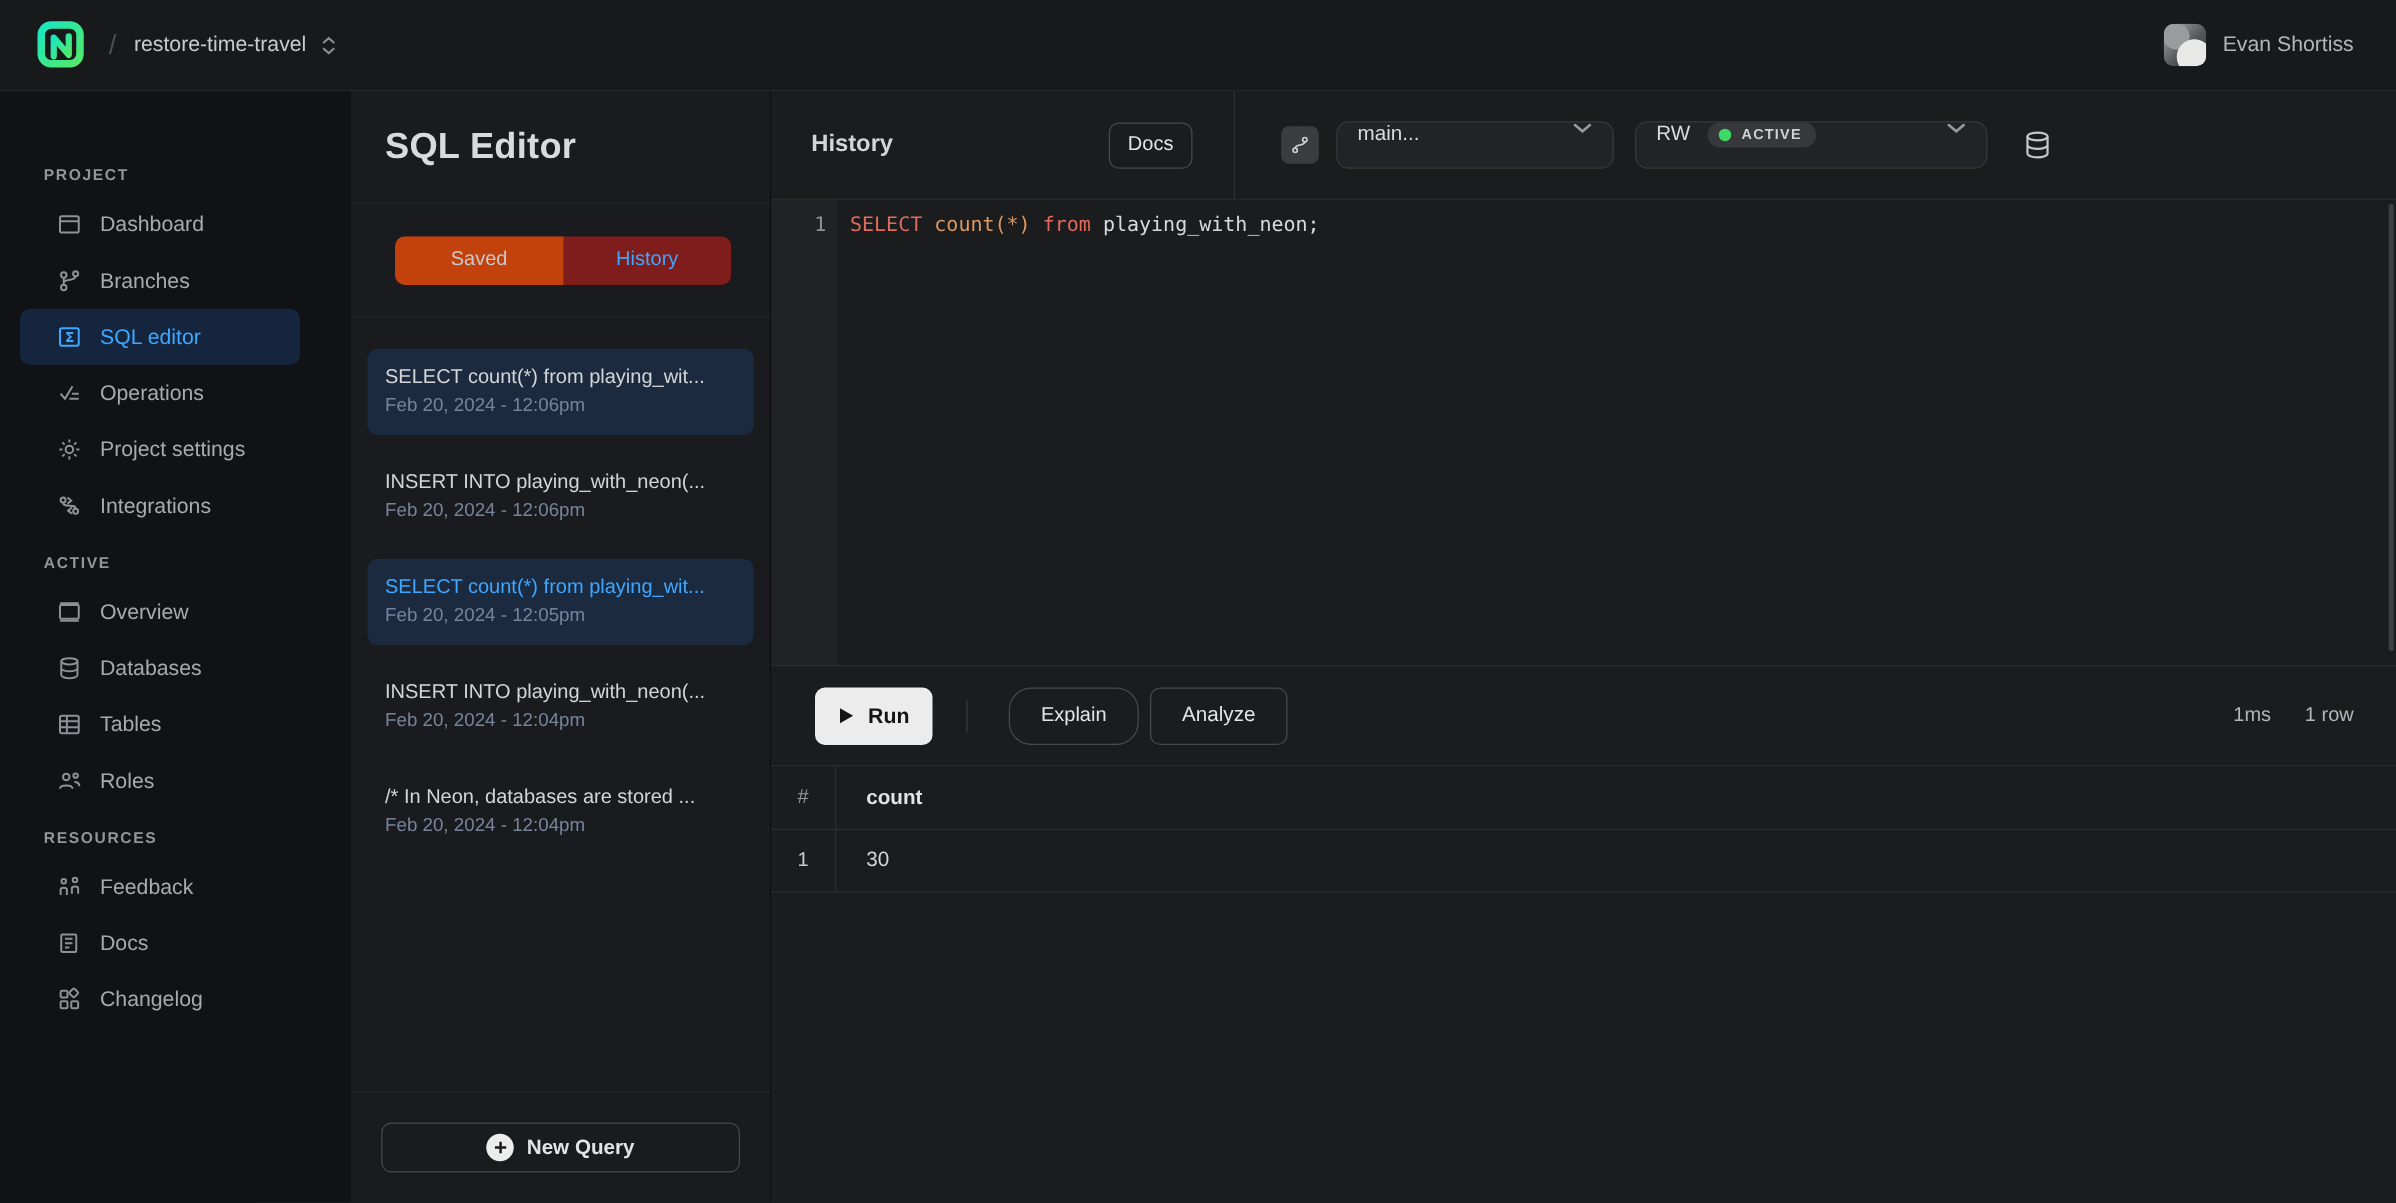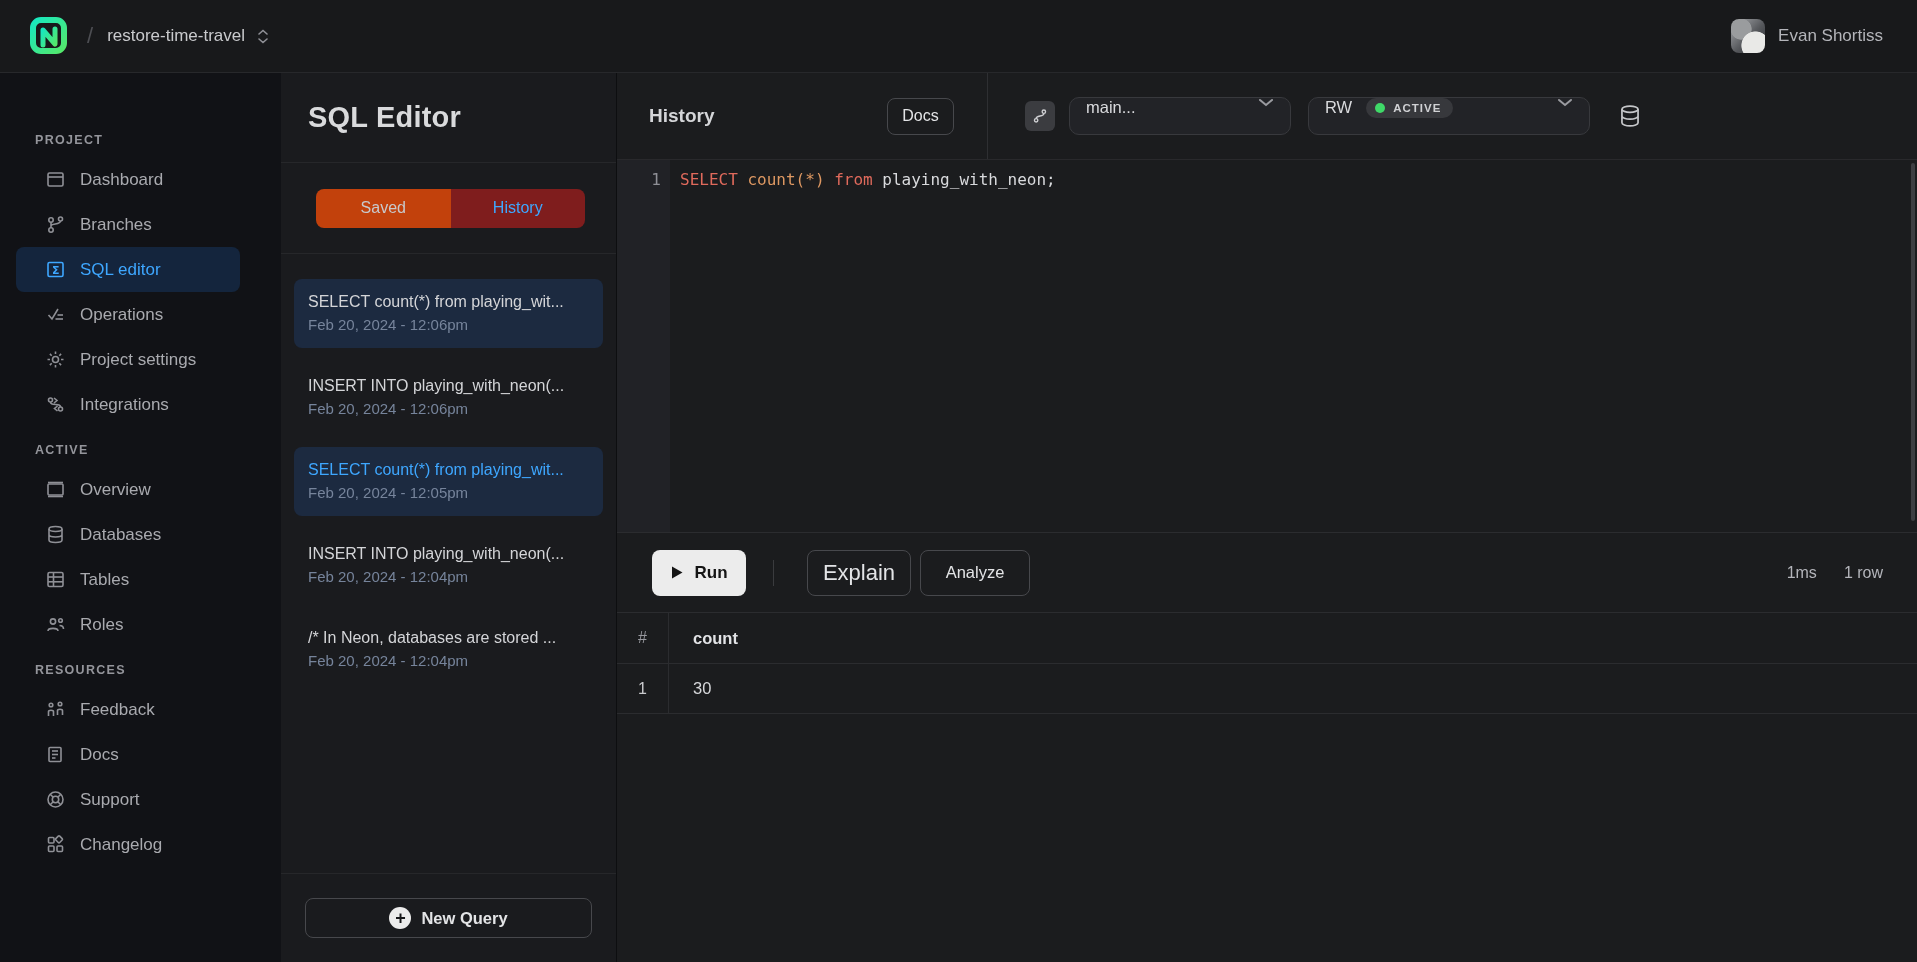--- a/index.html
+++ b/index.html
@@ -104,21 +104,21 @@
     background:#3d3e42; border-radius:2px; cursor:pointer; }
 
   
   .toolbar { height:80px; border-top:1px solid #2b2c2f; display:flex; align-items:center;
     padding:0 34px 0 35px; flex:0 0 auto; }
   .run-btn { width:94px; height:46px; background:#ececec; border:none; border-radius:8px;
     color:#151515; font-size:17px; font-weight:600; cursor:pointer; display:flex;
     align-items:center; justify-content:center; gap:10px;
     font-family:Liberation Sans, sans-serif; }
   .tb-sep { width:1px; height:26px; background:#3a3b3e; margin:0 33px 0 27px; }
-  .explain-btn { width:104px; height:46px; font-size:22px; }
+  .explain-btn { width:104px; height:46px; font-size:16px;border-radius:18px; }
   .analyze-btn { width:110px; height:46px; font-size:16.5px; margin-left:9px; }
   .tb-spacer { flex:1; }
   .stat { color:#b4b5bb; font-size:16px; }
   .stat + .stat { margin-left:27px; }
 
   
   .results { flex:0 0 auto; }
   .res-row { display:flex; border-bottom:1px solid #2b2c2f; }
   .res-row.head { border-top:1px solid #2b2c2f; height:52px; }
   .res-row.data { height:50px; }
@@ -303,30 +303,20 @@
           <svg width="21" height="21" viewBox="0 0 21 21" fill="none" stroke-width="1.6">
               <rect x="4" y="3.5" width="12" height="14" rx="1"></rect>
               <line x1="7" y1="7" x2="13" y2="7"></line>
               <line x1="7" y1="10.5" x2="13" y2="10.5"></line>
               <line x1="7" y1="14" x2="10.5" y2="14"></line>
             </svg>
         </span>
         <span class="lbl">Docs</span>
       </div>
 
-      <div class="side-item">
-        <span class="s-ic">
-          <svg width="21" height="21" viewBox="0 0 21 21" fill="none" stroke-width="1.6">
-              <circle cx="10.5" cy="10.5" r="7.5"></circle>
-              <circle cx="10.5" cy="10.5" r="3.2"></circle>
-              <path d="M5.2 5.2 L8.2 8.2 M15.8 5.2 L12.8 8.2 M15.8 15.8 L12.8 12.8 M5.2 15.8 L8.2 12.8"></path>
-            </svg>
-        </span>
-        <span class="lbl">Support</span>
-      </div>
 
       <div class="side-item">
         <span class="s-ic">
           <svg width="21" height="21" viewBox="0 0 21 21" fill="none" stroke-width="1.6">
               <rect x="3.5" y="3.5" width="5.5" height="5.5" rx="1"></rect>
               <rect x="3.5" y="12" width="5.5" height="5.5" rx="1"></rect>
               <rect x="12" y="12" width="5.5" height="5.5" rx="1"></rect>
               <rect x="11.2" y="2.6" width="5.5" height="5.5" rx="1" transform="rotate(45 14 5.4)"></rect>
             </svg>
         </span>

